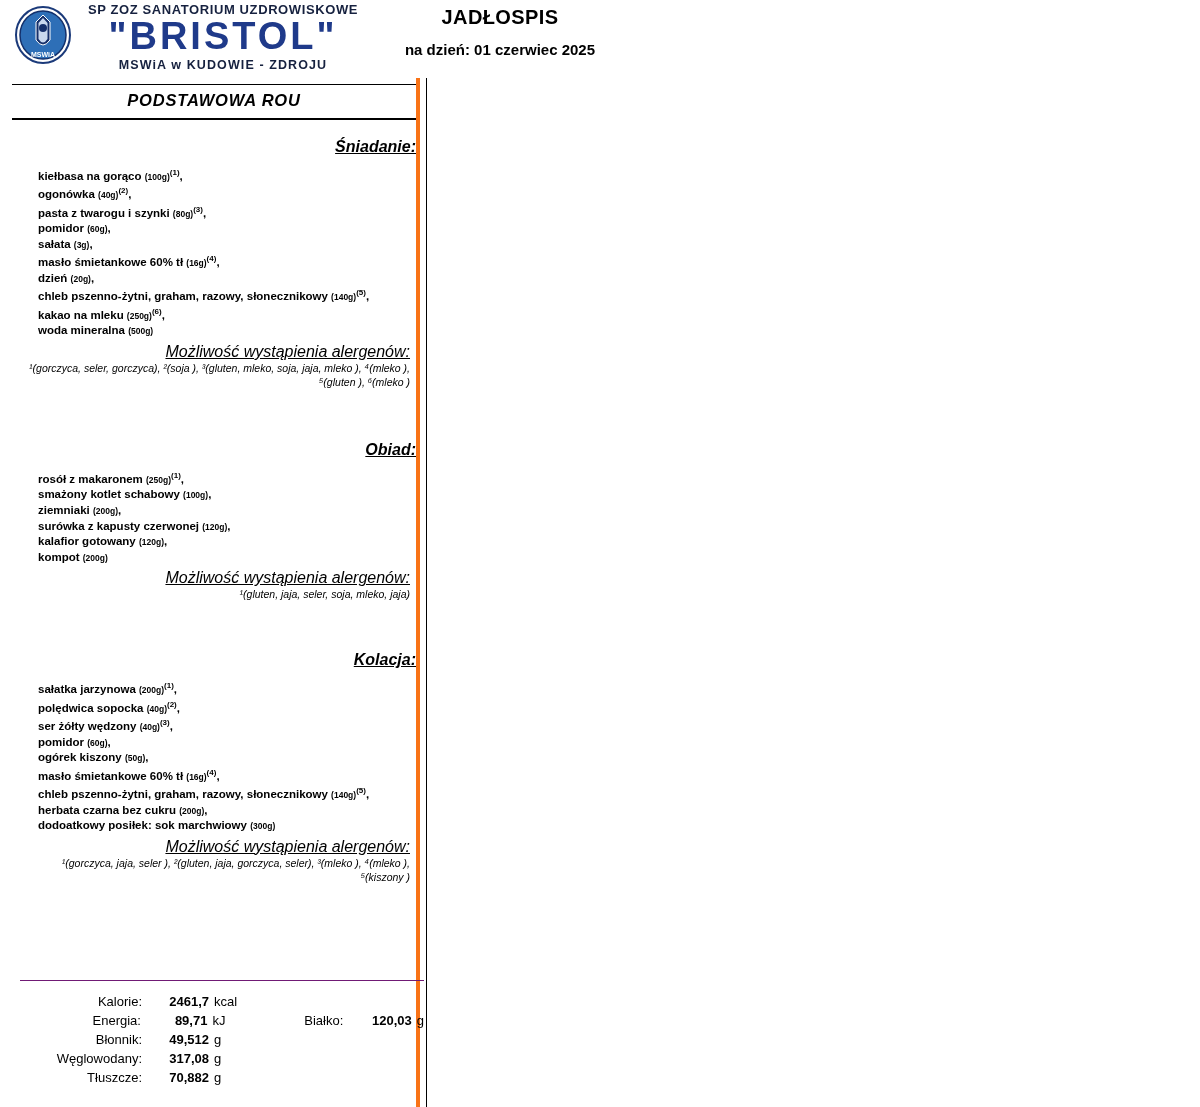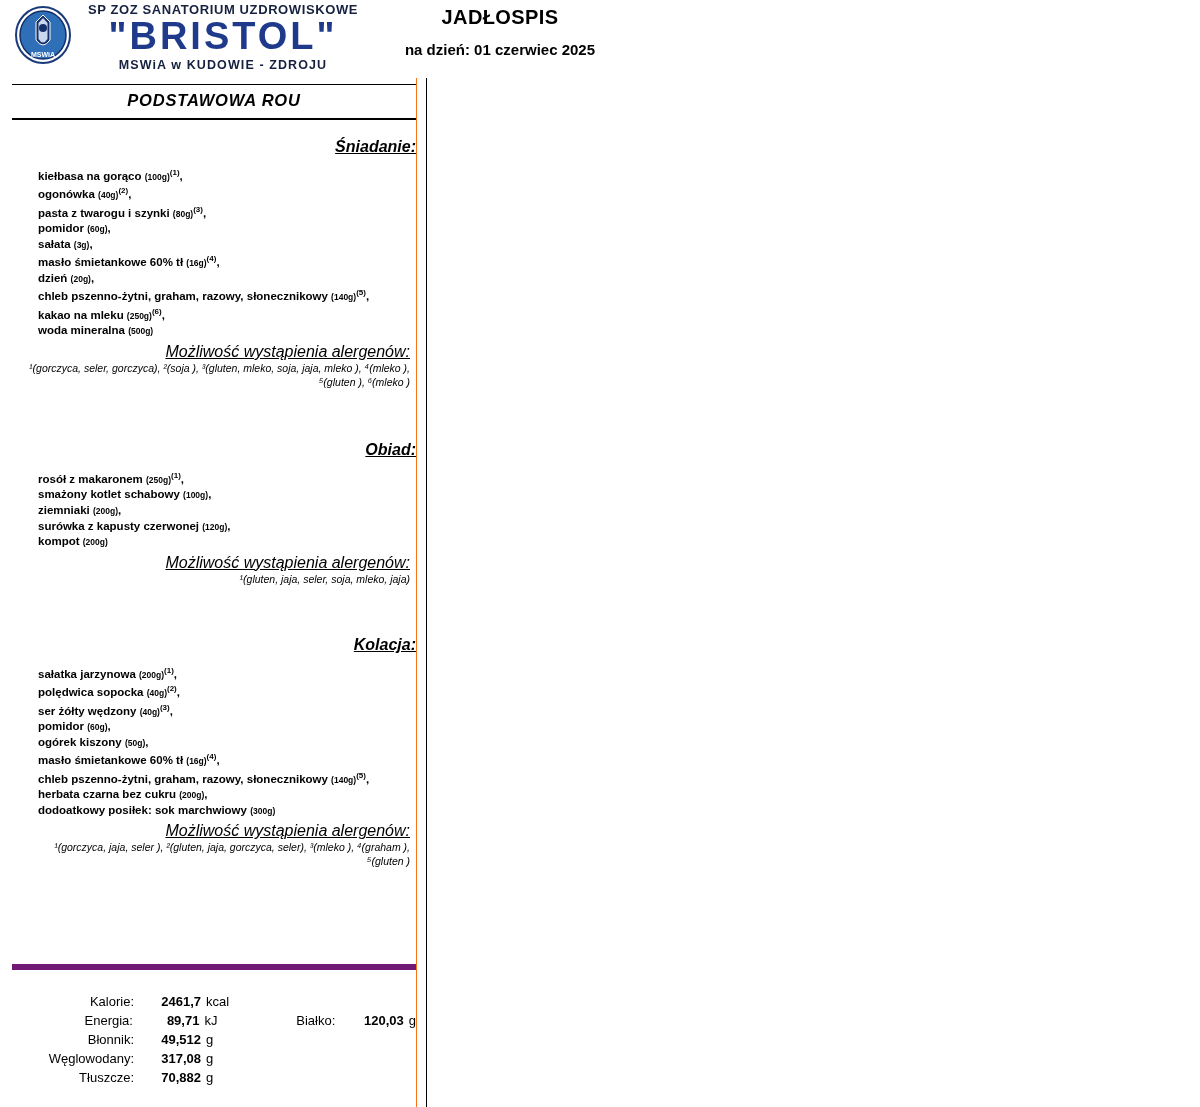--- a/index.html
+++ b/index.html
@@ -88,21 +88,21 @@
     width: 1200px;
     height: 1029px;
   }
 
   .col-left {
     position: absolute;
     left: 12px;
     top: 0;
     width: 404px;
     height: 1029px;
-    border-right: 1px solid #f97316;
+    border-right: 4px solid #f97316;
   }
   .col-divider {
     position: absolute;
     left: 426px;
     top: 0;
     width: 1px;
     height: 1029px;
     background: #000;
   }
 
@@ -166,25 +166,25 @@
     line-height: 14px;
   }
 
   
   .meal.obiad { margin-top: 52px; }
   .meal.kolacja { margin-top: 50px; }
 
   
   .summary {
     position: absolute;
-    left: 12px;
+    left: 20px;
     bottom: 18px;
     width: 404px;
-    border-top: 6px solid #701a75;
-    padding-top: 24px;
+    border-top: 1px solid #701a75;
+    padding-top: 13px;
     font-size: 13px;
   }
   .sum-row {
     display: flex;
     align-items: baseline;
     height: 19px;
   }
   .sum-label {
     width: 122px;
     text-align: right;
@@ -264,40 +264,41 @@
           <div class="allerg-head">Możliwość wystąpienia alergenów:</div>
           <div class="allerg-body">¹(gorczyca, seler,  gorczyca), ²(soja ), ³(gluten, mleko, soja, jaja, mleko ), ⁴(mleko ), ⁵(gluten  ), ⁶(mleko )</div>
         </div>
         <div class="meal obiad">
           <div class="meal-title">Obiad:</div>
           <div class="meal-items">
             <span class="it"><span>rosół z makaronem</span> <span class="gram">(250g)</span><span class="sup">(1)</span><span>,</span></span>
             <span class="it"><span>smażony kotlet schabowy</span> <span class="gram">(100g)</span><span>,</span></span>
             <span class="it"><span>ziemniaki</span> <span class="gram">(200g)</span><span>,</span></span>
             <span class="it"><span>surówka z kapusty czerwonej</span> <span class="gram">(120g)</span><span>,</span></span>
+            <span class="it"><span>kalafior gotowany</span> <span class="gram">(120g)</span><span>,</span></span>
             <span class="it"><span>kompot</span> <span class="gram">(200g)</span></span>
           </div>
           <div class="allerg-head">Możliwość wystąpienia alergenów:</div>
           <div class="allerg-body">¹(gluten, jaja, seler, soja, mleko,  jaja)</div>
         </div>
         <div class="meal kolacja">
           <div class="meal-title">Kolacja:</div>
           <div class="meal-items">
             <span class="it"><span>sałatka jarzynowa</span> <span class="gram">(200g)</span><span class="sup">(1)</span><span>,</span></span>
             <span class="it"><span>polędwica sopocka</span> <span class="gram">(40g)</span><span class="sup">(2)</span><span>,</span></span>
             <span class="it"><span>ser żółty wędzony</span> <span class="gram">(40g)</span><span class="sup">(3)</span><span>,</span></span>
             <span class="it"><span>pomidor</span> <span class="gram">(60g)</span><span>,</span></span>
             <span class="it"><span>ogórek kiszony</span> <span class="gram">(50g)</span><span>,</span></span>
             <span class="it"><span>masło śmietankowe 60% tł</span> <span class="gram">(16g)</span><span class="sup">(4)</span><span>,</span></span>
             <span class="it"><span>chleb pszenno-żytni, graham, razowy, słonecznikowy</span> <span class="gram">(140g)</span><span class="sup">(5)</span><span>,</span></span>
             <span class="it"><span>herbata czarna bez cukru</span> <span class="gram">(200g)</span><span>,</span></span>
             <span class="it"><span>dodoatkowy posiłek: sok marchwiowy</span> <span class="gram">(300g)</span></span>
           </div>
           <div class="allerg-head">Możliwość wystąpienia alergenów:</div>
-          <div class="allerg-body">¹(gorczyca, jaja, seler ), ²(gluten, jaja, gorczyca,  seler), ³(mleko ), ⁴(graham ), ⁵(gluten  )</div>
+          <div class="allerg-body">¹(gorczyca, jaja, seler ), ²(gluten, jaja, gorczyca,  seler), ³(mleko ), ⁴(mleko ), ⁵(kiszony  )</div>
         </div>
       </div>
 
   </div>
   <div class="col-divider"></div>
 
   <div class="summary">
     <div id="summary-container">
         <div class="sum-row">
           <div class="sum-label">Kalorie:</div>

